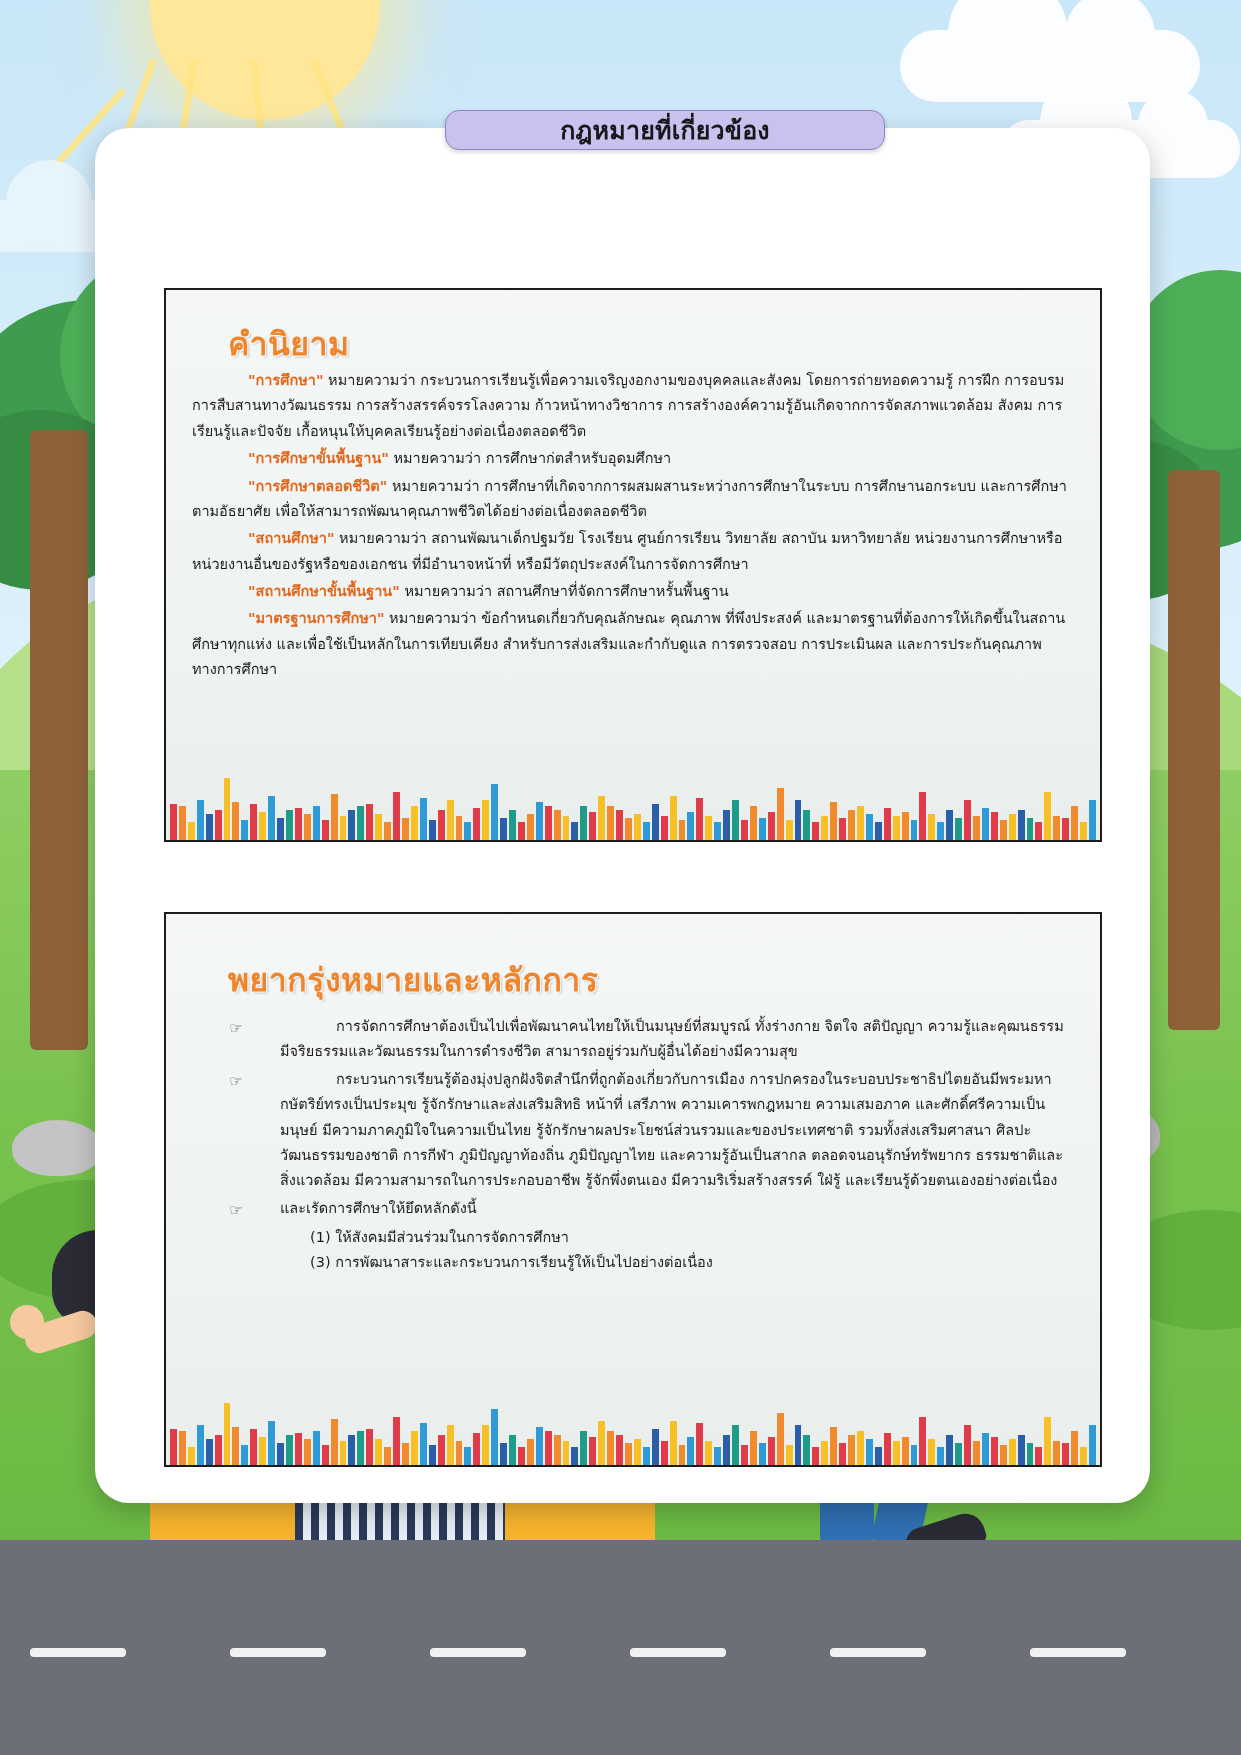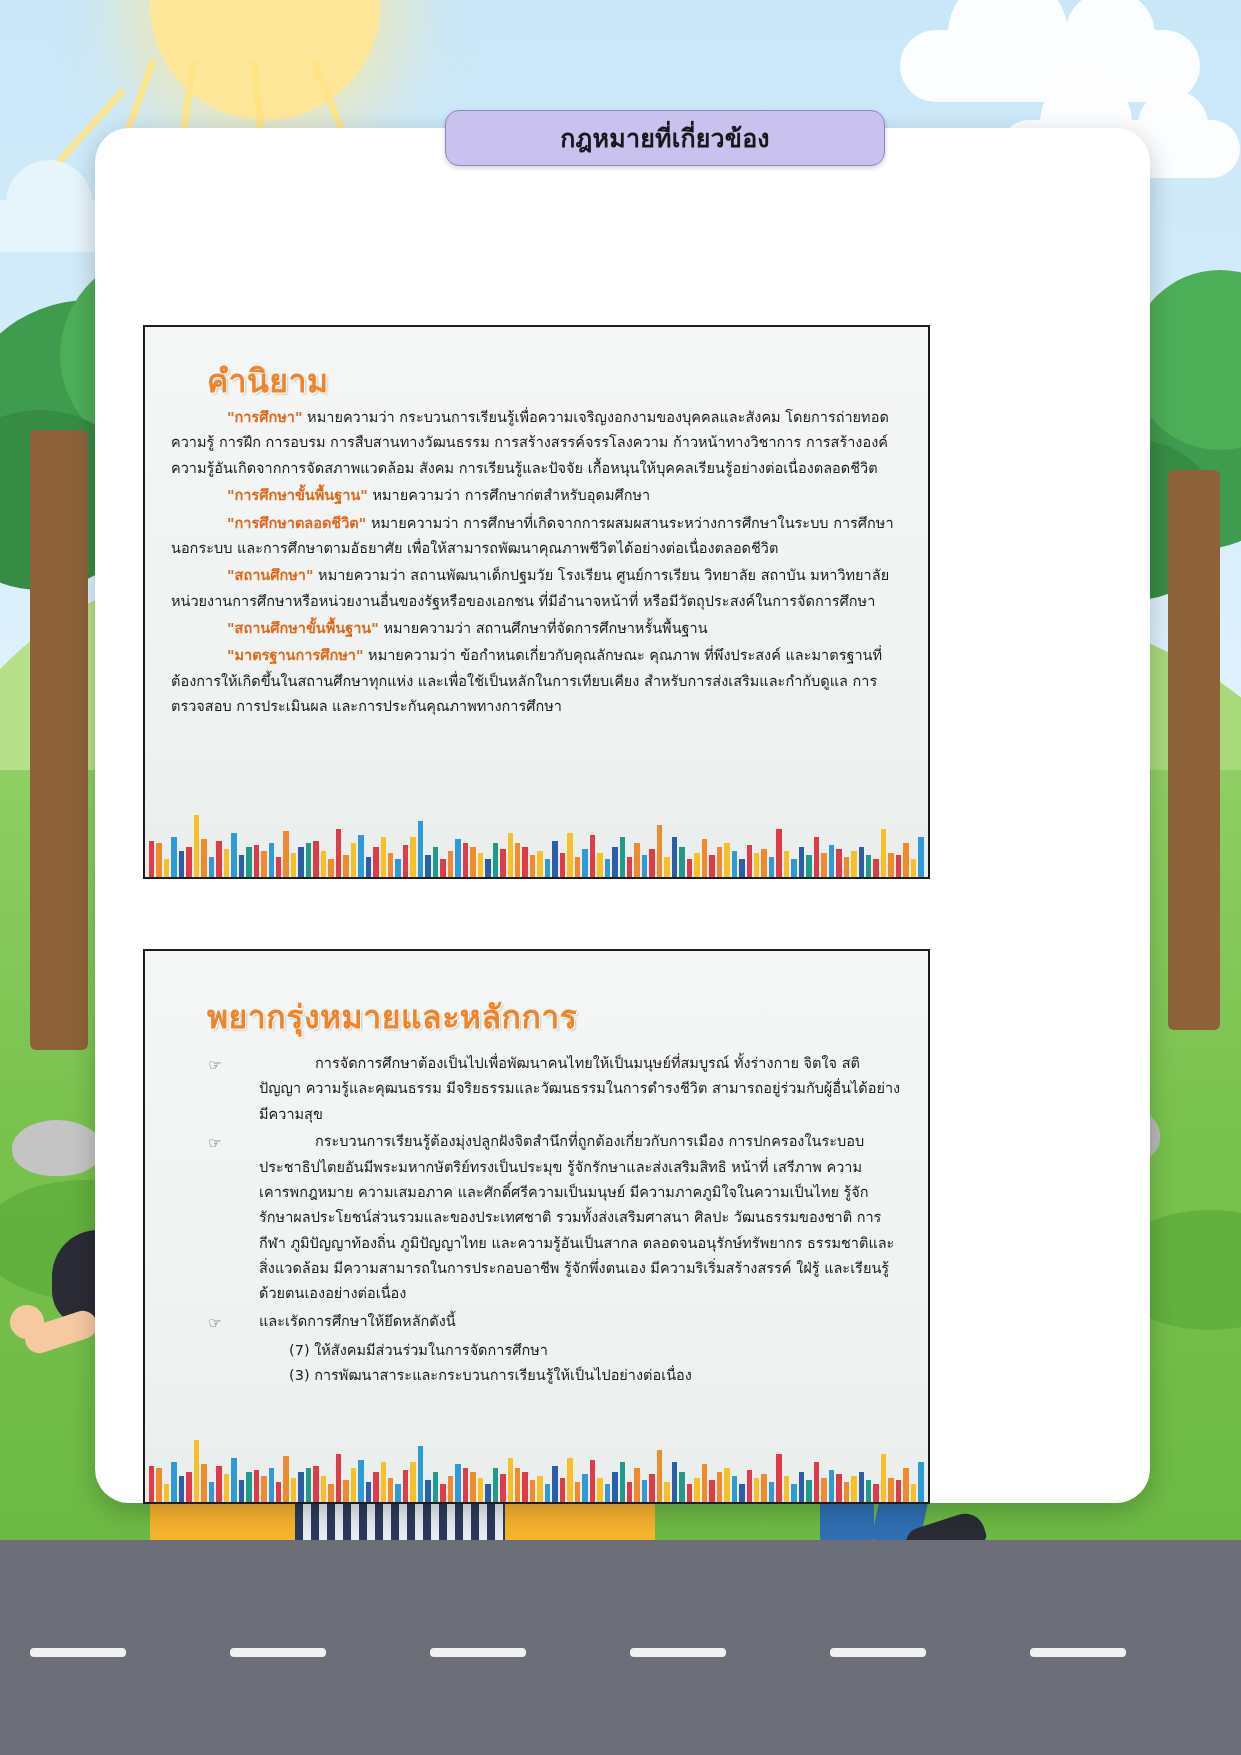--- a/index.html
+++ b/index.html
@@ -128,21 +128,21 @@
   }
   .runner-shoe {
     position: absolute; background: #2b2b35; border-radius: 16px 20px 8px 8px;
   }
   .runner-sock {
     position: absolute; background: #ffffff; border-radius: 8px;
   }
 
   
   .banner {
-    position: absolute; left: 445px; top: 110px; width: 440px; height: 56px;
+    position: absolute; left: 445px; top: 110px; width: 440px; height: 40px;
     background: #c9c2ee; border: 1px solid #8f86c9; border-radius: 14px;
     display: flex; align-items: center; justify-content: center;
     box-shadow: 0 2px 5px rgba(0,0,0,.18);
     z-index: 6;
   }
   .banner-title {
     font-size: 25px; font-weight: bold; color: #17171c; letter-spacing: .2px;
   }
 
   .card {
@@ -152,24 +152,24 @@
     z-index: 5;
   }
 
   .doc-heading {
     position: absolute; left: 148px; top: 240px;
     font-size: 25px; font-weight: bold; color: #111;
     z-index: 7;
   }
 
   .slide {
-    position: absolute; left: 143px; width: 787px;
+    position: absolute; left: 164px; width: 938px;
     background: linear-gradient(#f4f7f6 0%, #eef2f1 70%, #e9eeed 100%);
     border: 2px solid #1c1c1c;
-    z-index: 7; overflow: hidden; margin-top: 37px;
+    z-index: 7; overflow: hidden;
   }
   .slide-1 { top: 288px; height: 554px; }
   .slide-2 { top: 912px; height: 555px; }
 
   .slide-title {
     position: absolute; left: 62px;
     font-family: "DejaVu Sans", sans-serif;
     font-size: 32px; font-weight: bold;
     color: #f0842a;
     letter-spacing: .5px;
@@ -409,21 +409,21 @@
         <span class="bullet-body ind">การจัดการศึกษาต้องเป็นไปเพื่อพัฒนาคนไทยให้เป็นมนุษย์ที่สมบูรณ์ ทั้งร่างกาย จิตใจ สติปัญญา ความรู้และคุฒนธรรม มีจริยธรรมและวัฒนธรรมในการดำรงชีวิต สามารถอยู่ร่วมกับผู้อื่นได้อย่างมีความสุข</span>
       </div>
       <div class="bullet-row" style="margin-bottom:2px;">
         <span class="pointer-ico">☞</span>
         <span class="bullet-body ind">กระบวนการเรียนรู้ต้องมุ่งปลูกฝังจิตสำนึกที่ถูกต้องเกี่ยวกับการเมือง การปกครองในระบอบประชาธิปไตยอันมีพระมหากษัตริย์ทรงเป็นประมุข รู้จักรักษาและส่งเสริมสิทธิ หน้าที่ เสรีภาพ ความเคารพกฎหมาย ความเสมอภาค และศักดิ์ศรีความเป็นมนุษย์ มีความภาคภูมิใจในความเป็นไทย รู้จักรักษาผลประโยชน์ส่วนรวมและของประเทศชาติ รวมทั้งส่งเสริมศาสนา ศิลปะ วัฒนธรรมของชาติ การกีฬา ภูมิปัญญาท้องถิ่น ภูมิปัญญาไทย และความรู้อันเป็นสากล ตลอดจนอนุรักษ์ทรัพยากร ธรรมชาติและสิ่งแวดล้อม มีความสามารถในการประกอบอาชีพ รู้จักพึ่งตนเอง มีความริเริ่มสร้างสรรค์ ใฝ่รู้ และเรียนรู้ด้วยตนเองอย่างต่อเนื่อง</span>
       </div>
       <div class="bullet-row" style="margin-bottom:2px;">
         <span class="pointer-ico">☞</span>
         <span class="bullet-body">และเรัดการศึกษาให้ยึดหลักดังนี้</span>
       </div>
-      <div class="sub-line">(7) ให้สังคมมีส่วนร่วมในการจัดการศึกษา</div>
+      <div class="sub-line">(1) ให้สังคมมีส่วนร่วมในการจัดการศึกษา</div>
       <div class="sub-line">(3) การพัฒนาสาระและกระบวนการเรียนรู้ให้เป็นไปอย่างต่อเนื่อง</div>
     </div>
     <div class="skyline" id="skyline-2">
         <div class="bld" style="height: 36px; background: rgb(224, 59, 72);"></div>
         <div class="bld" style="height: 34px; background: rgb(239, 139, 44);"></div>
         <div class="bld" style="height: 18px; background: rgb(246, 192, 38);"></div>
         <div class="bld" style="height: 40px; background: rgb(47, 155, 214);"></div>
         <div class="bld" style="height: 26px; background: rgb(42, 94, 168);"></div>
         <div class="bld" style="height: 30px; background: rgb(224, 59, 72);"></div>
         <div class="bld" style="height: 62px; background: rgb(246, 192, 38);"></div>

